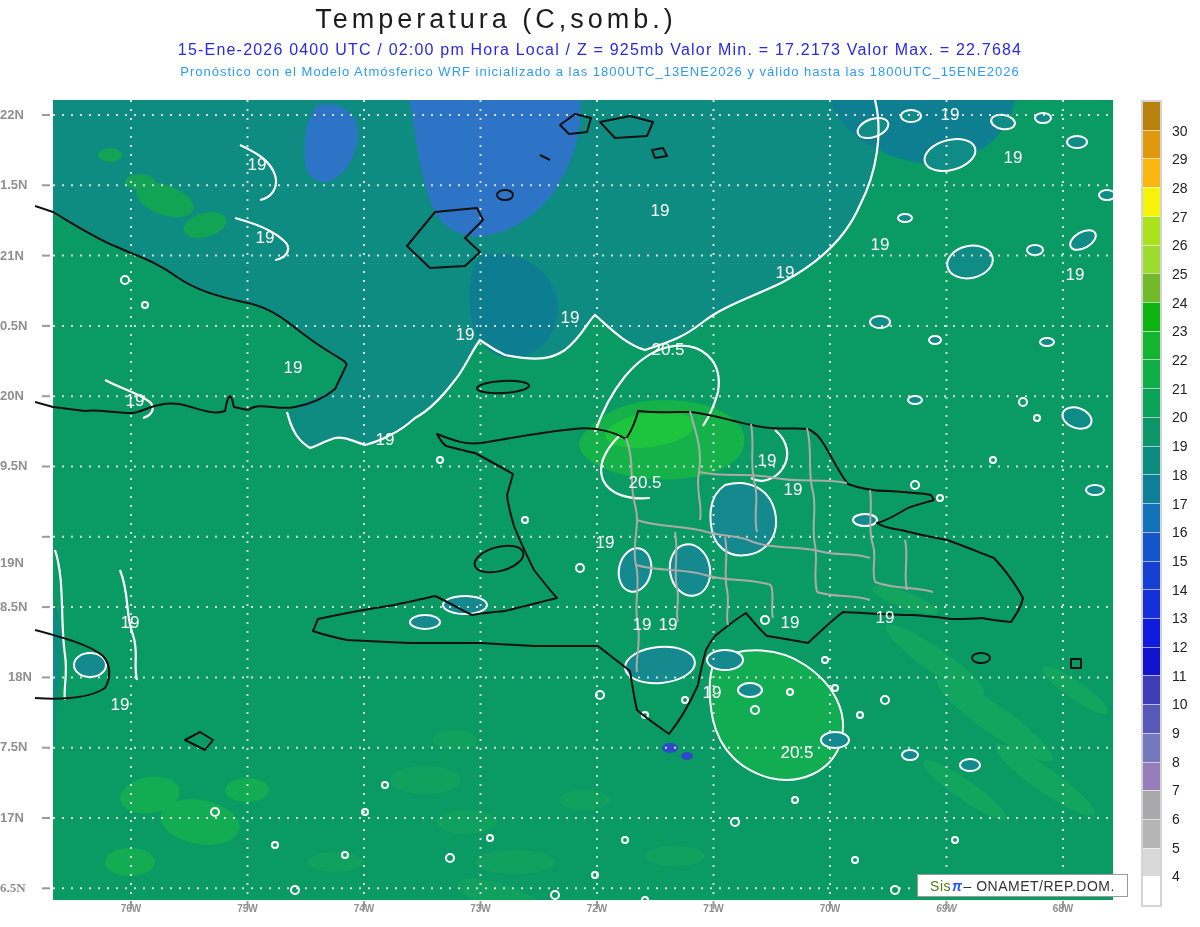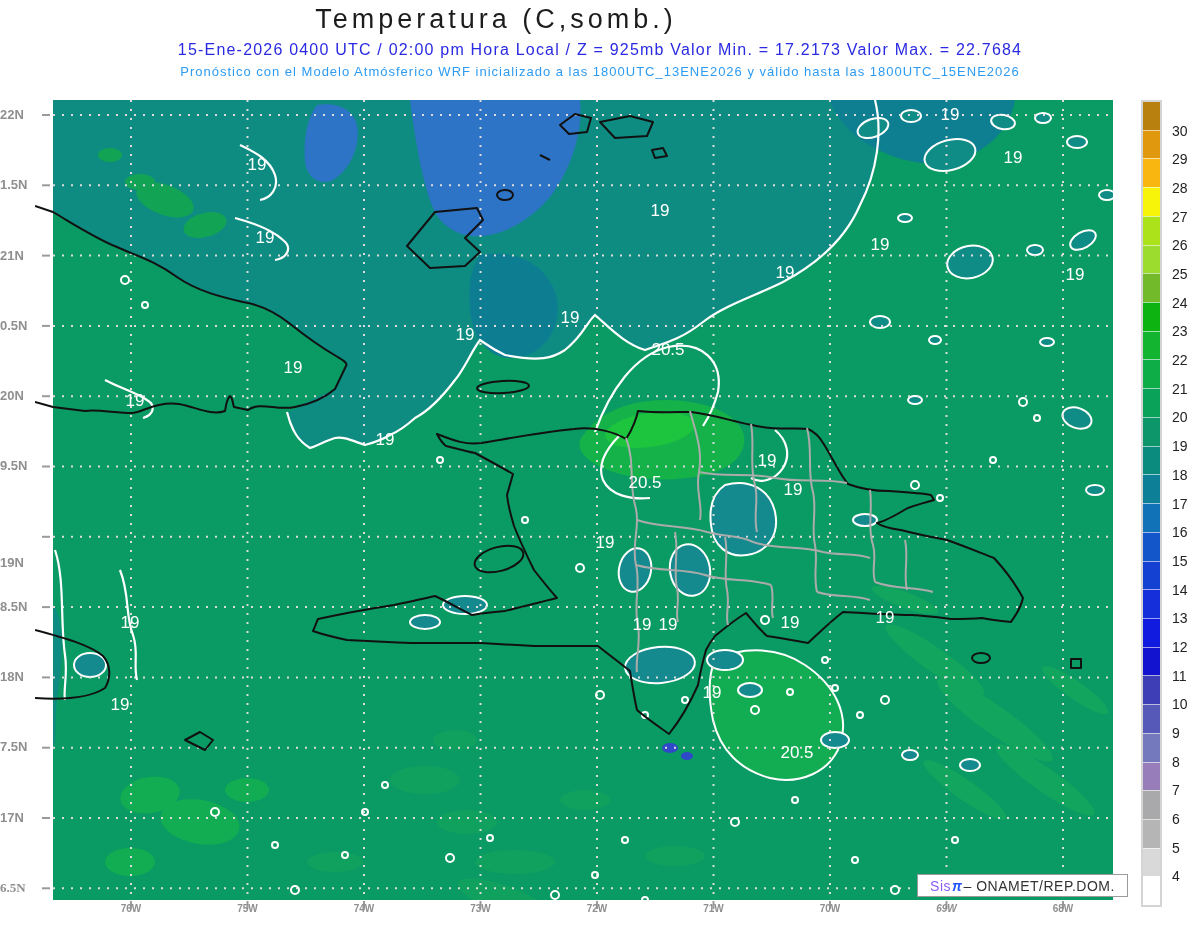--- a/index.html
+++ b/index.html
@@ -21,21 +21,21 @@
          border:2px solid #d4d4d4;box-sizing:border-box;display:flex;
          flex-direction:column;}
   .cband{flex:1;}
   .cband + .cband{border-top:1px solid rgba(255,255,255,.6);}
   .cbar-label{position:absolute;left:1172px;font-size:14px;color:#222;
          width:30px;height:16px;line-height:16px;}
   #watermark{left:917px;top:874px;width:211px;height:23px;background:#ffffff;
          border:1.5px solid #9a9a9a;box-sizing:border-box;display:flex;
          align-items:center;justify-content:center;font-size:14px;
          letter-spacing:0.5px;white-space:nowrap;z-index:5;}
-  #watermark .brand{color:#8b5cf6;}
+  #watermark .brand{color:#4d7c0f;}
   #watermark .pi{color:#2255ff;font-style:italic;font-weight:bold;margin:0 1px;}
   #watermark .suffix{color:#333333;}
   text.clabel{font-size:17px;fill:#ffffff;font-family:"Liberation Sans",sans-serif;}
 </style>
 </head>
 <body>
 
 <div id="title" class="abs">Temperatura (C,somb.)</div>
 <div id="subtitle1" class="abs">15-Ene-2026  0400 UTC / 02:00 pm Hora Local / Z = 925mb   Valor Min. = 17.2173  Valor Max. = 22.7684</div>
 <div id="subtitle2" class="abs">Pronóstico con el Modelo Atmósferico WRF inicializado a las 1800UTC_13ENE2026 y válido hasta las  1800UTC_15ENE2026</div>
@@ -334,21 +334,21 @@
 
 <div id="y-axis">
     <div class="ytick-label" style="top: 107px;">22N</div>
     <div class="ytick-label" style="top: 177.27px;">1.5N</div>
     <div class="ytick-label" style="top: 247.54px;">21N</div>
     <div class="ytick-label" style="top: 317.81px;">0.5N</div>
     <div class="ytick-label" style="top: 388.08px;">20N</div>
     <div class="ytick-label" style="top: 458.35px;">9.5N</div>
     <div class="ytick-label" style="top: 555px;">19N</div>
     <div class="ytick-label" style="top: 598.89px;">8.5N</div>
-    <div class="ytick-label" style="top: 669.16px;">18N</div>
+    <div class="ytick-label" style="top: 669.16px; padding-left: 8px;">18N</div>
     <div class="ytick-label" style="top: 739.43px;">7.5N</div>
     <div class="ytick-label" style="top: 809.7px;">17N</div>
     <div class="ytick-label" style="top: 879.97px; font-family: Liberation Serif, serif;">6.5N</div>
   </div>
 <div id="x-axis">
     <div class="xtick-label" style="left: 101px;">76W</div>
     <div class="xtick-label" style="left: 217.5px;">75W</div>
     <div class="xtick-label" style="left: 334px;">74W</div>
     <div class="xtick-label" style="left: 450.5px;">73W</div>
     <div class="xtick-label" style="left: 567px;">72W</div>

